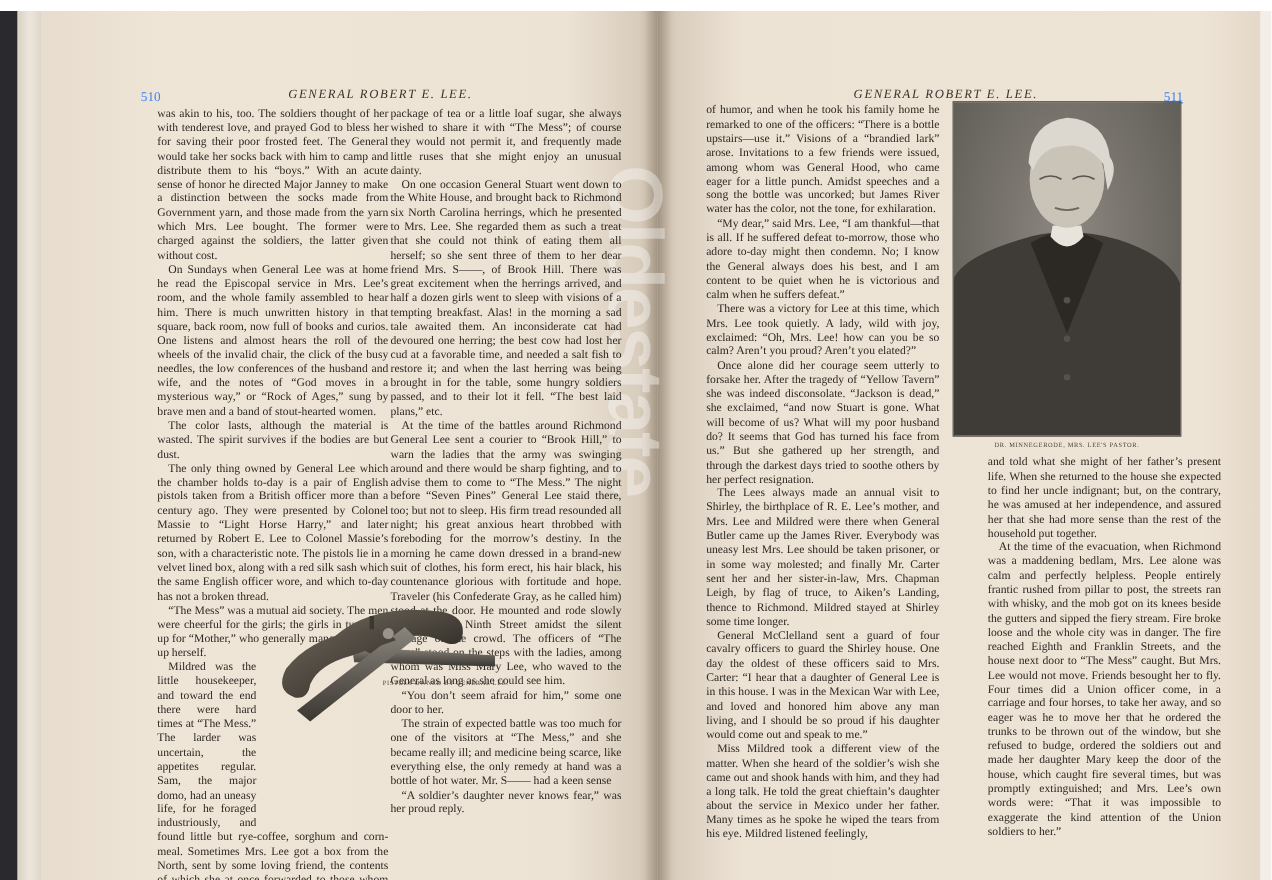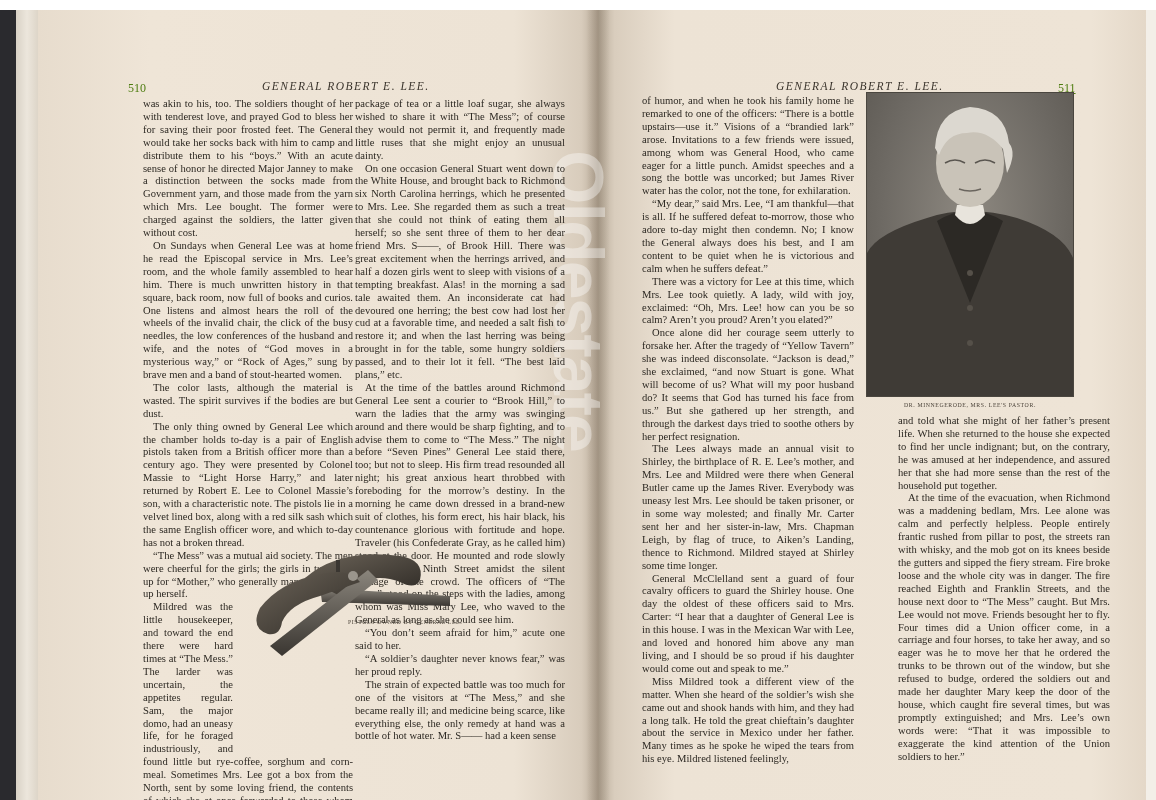--- a/index.html
+++ b/index.html
@@ -18,21 +18,21 @@
     background:linear-gradient(90deg,#b7aa98 0%,#d9cdbd 3%,#ede3d5 14%,#eee4d6 90%,#e4d8c8 100%); }
   .right-margin { position:absolute; left:1146px; top:0; width:10px; height:790px; background:#f3efe8; }
   .gutter-shadow { position:absolute; left:586px; top:0; width:24px; height:790px;
     background:linear-gradient(90deg,rgba(0,0,0,0) 0%,rgba(60,45,30,.18) 50%,rgba(0,0,0,0) 100%); }
   .watermark { position:absolute; left:538px; top:150px; width:80px; height:470px;
     color:rgba(255,255,255,.38); font-family:"Liberation Sans",sans-serif; font-weight:bold;
     font-size:70px; writing-mode:vertical-rl; letter-spacing:-2px; line-height:80px; }
 
   .running-head { position:absolute; top:72px; font-size:11.5px; font-style:italic;
     letter-spacing:1.5px; color:#3a342c; }
-  .folio { position:absolute; top:72px; font-size:12px; color:#4d7c0f; }
+  .folio { position:absolute; top:72px; font-size:12px; color:#3b82f6; }
 
   .col { position:absolute; font-size:10.6px; line-height:12.9px; color:#2c2822;
     text-align:justify; hyphens:manual; }
   .col p { margin:0; text-indent:10px; }
   .col p.cont { text-indent:0; }
 
   .wrap-left { float:right; width:120px; height:150px; }
 
   .pistols { position:absolute; left:250px; top:538px; width:210px; height:120px; }
   .pistols-caption { position:absolute; left:348px; top:619px; font-size:5.8px;
@@ -68,23 +68,23 @@
   <p>The only thing owned by General Lee which the chamber holds to-day is a pair of English pistols taken from a British officer more than a century ago. They were presented by Colonel Massie to “Light Horse Harry,” and later returned by Robert E. Lee to Colonel Massie’s son, with a characteristic note. The pistols lie in a velvet lined box, along with a red silk sash which the same English officer wore, and which to-day has not a broken thread.</p>
   <p>“The Mess” was a mutual aid society. The men were cheerful for the girls; the girls in turn kept up for “Mother,” who generally managed to keep up herself.</p>
   <div class="wrap-left"></div>
   <p>Mildred was the little housekeeper, and toward the end there were hard times at “The Mess.” The larder was uncertain, the appetites regular. Sam, the major domo, had an uneasy life, for he foraged industriously, and found little but rye-coffee, sorghum and corn-meal. Sometimes Mrs. Lee got a box from the North, sent by some loving friend, the contents of which she at once forwarded to those whom she knew needed it, keeping for herself only what other people would not take. When Richmond friends sent her a</p>
 </div>
 
 <div class="col" style="left:355px;top:98px;width:210px;height:640px;">
   <p class="cont">package of tea or a little loaf sugar, she always wished to share it with “The Mess”; of course they would not permit it, and frequently made little ruses that she might enjoy an unusual dainty.</p>
   <p>On one occasion General Stuart went down to the White House, and brought back to Richmond six North Carolina herrings, which he presented to Mrs. Lee. She regarded them as such a treat that she could not think of eating them all herself; so she sent three of them to her dear friend Mrs. S——, of Brook Hill. There was great excitement when the herrings arrived, and half a dozen girls went to sleep with visions of a tempting breakfast. Alas! in the morning a sad tale awaited them. An inconsiderate cat had devoured one herring; the best cow had lost her cud at a favorable time, and needed a salt fish to restore it; and when the last herring was being brought in for the table, some hungry soldiers passed, and to their lot it fell. “The best laid plans,” etc.</p>
   <p>At the time of the battles around Richmond General Lee sent a courier to “Brook Hill,” to warn the ladies that the army was swinging around and there would be sharp fighting, and to advise them to come to “The Mess.” The night before “Seven Pines” General Lee staid there, too; but not to sleep. His firm tread resounded all night; his great anxious heart throbbed with foreboding for the morrow’s destiny. In the morning he came down dressed in a brand-new suit of clothes, his form erect, his hair black, his countenance glorious with fortitude and hope. Traveler (his Confederate Gray, as he called him) stood at the door. He mounted and rode slowly down toward Ninth Street amidst the silent homage of the crowd. The officers of “The Mess” stood on the steps with the ladies, among whom was Miss Mary Lee, who waved to the General as long as she could see him.</p>
-  <p>“You don’t seem afraid for him,” acute one said to her.</p>
+  <p>“You don’t seem afraid for him,” some one door to her.</p>
+  <p>The strain of expected battle was too much for one of the visitors at “The Mess,” and she became really ill; and medicine being scarce, like everything else, the only remedy at hand was a bottle of hot water. Mr. S—— had a keen sense</p>
   <p>“A soldier’s daughter never knows fear,” was her proud reply.</p>
-  <p>The strain of expected battle was too much for one of the visitors at “The Mess,” and she became really ill; and medicine being scarce, like everything else, the only remedy at hand was a bottle of hot water. Mr. S—— had a keen sense</p>
 </div>
 
 <svg class="pistols" viewBox="0 0 210 120">
   <defs>
     <linearGradient id="wood" x1="0" y1="0" x2="1" y2="1">
       <stop offset="0" stop-color="#6b6358"></stop>
         <stop offset="1" stop-color="#2e2a25"></stop>
     </linearGradient>
     <linearGradient id="steel" x1="0" y1="0" x2="0" y2="1">
       <stop offset="0" stop-color="#8a857c"></stop>

